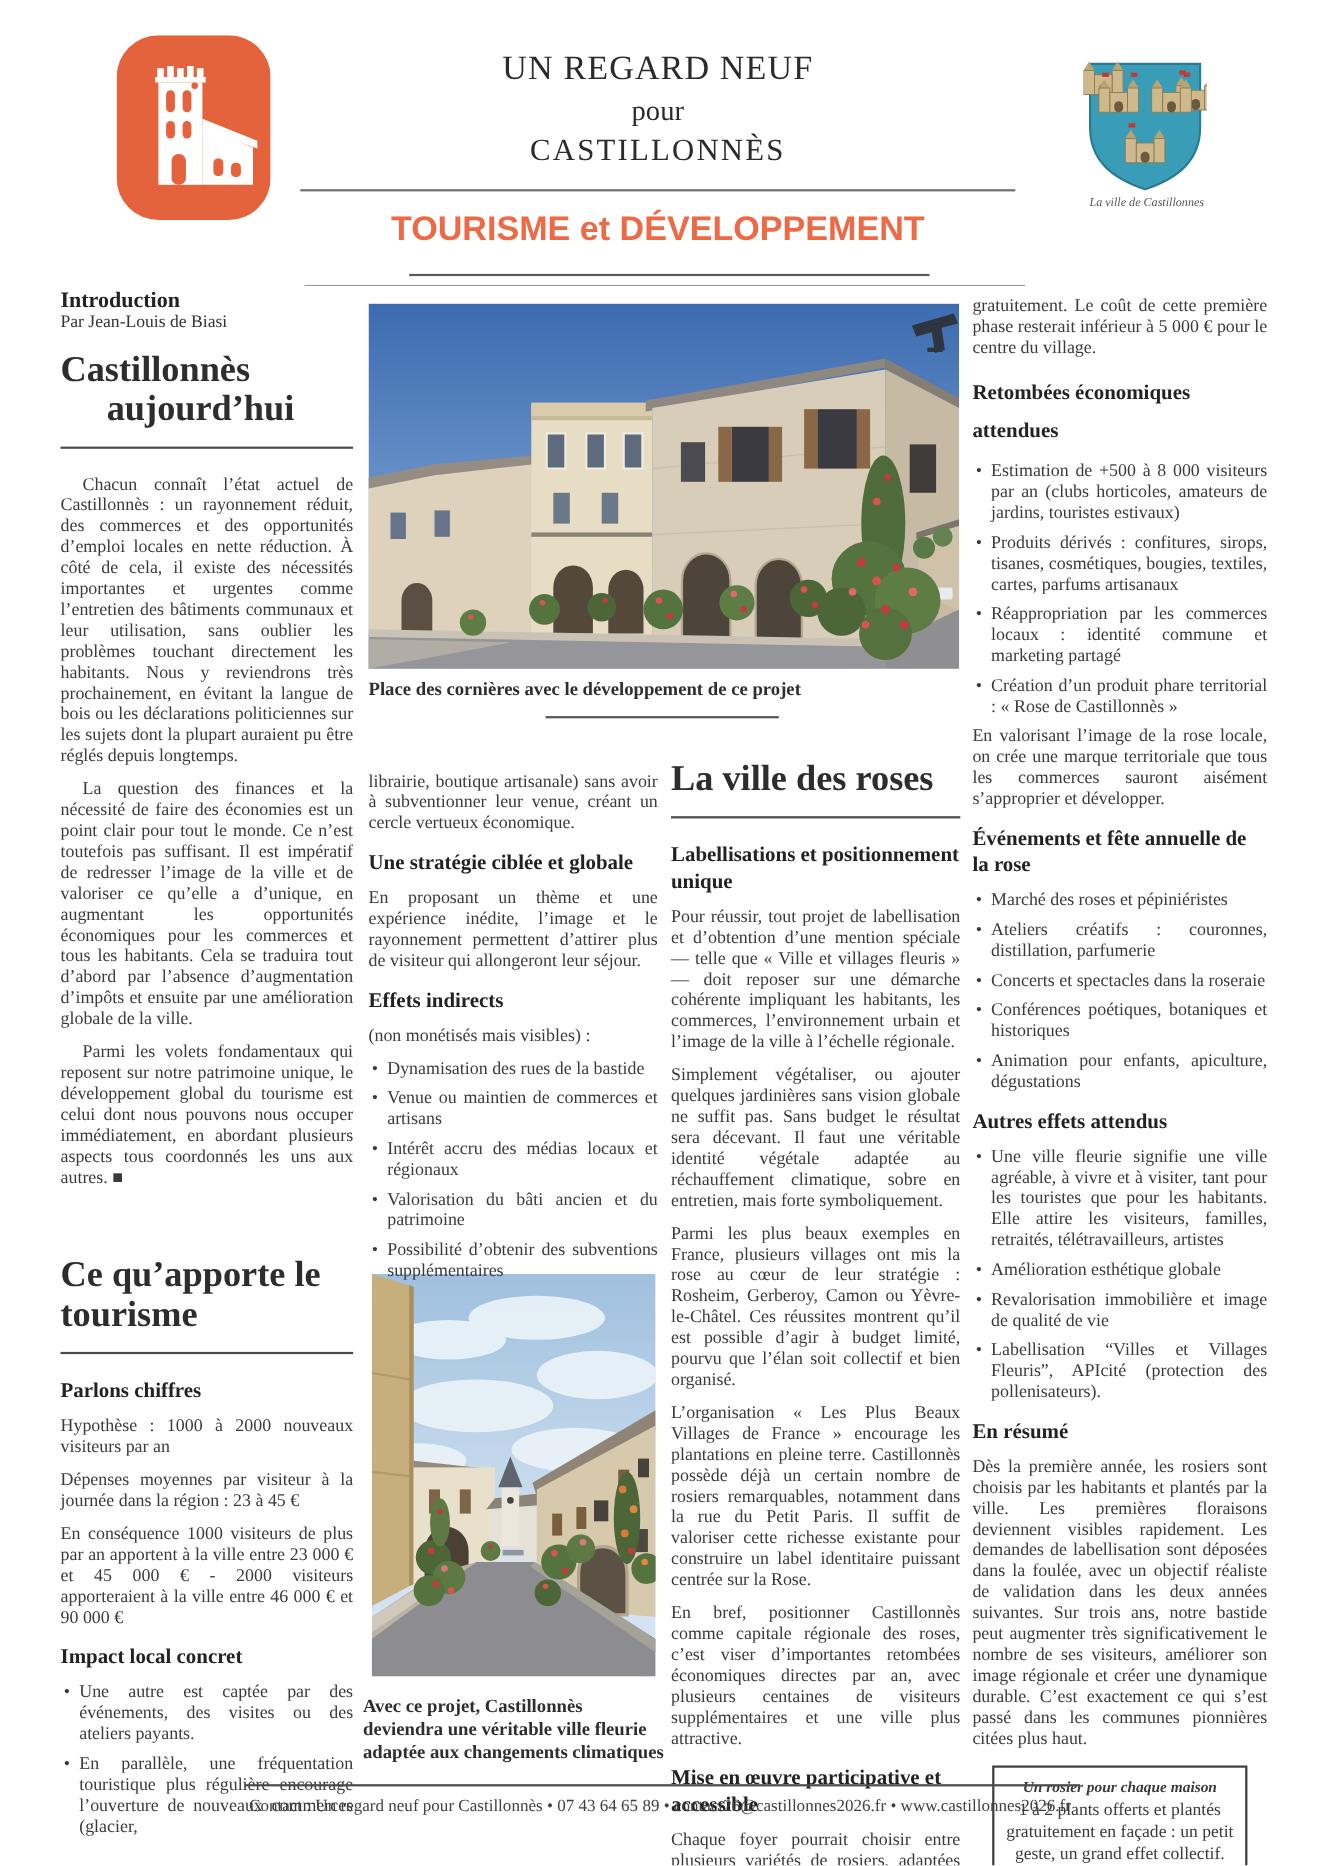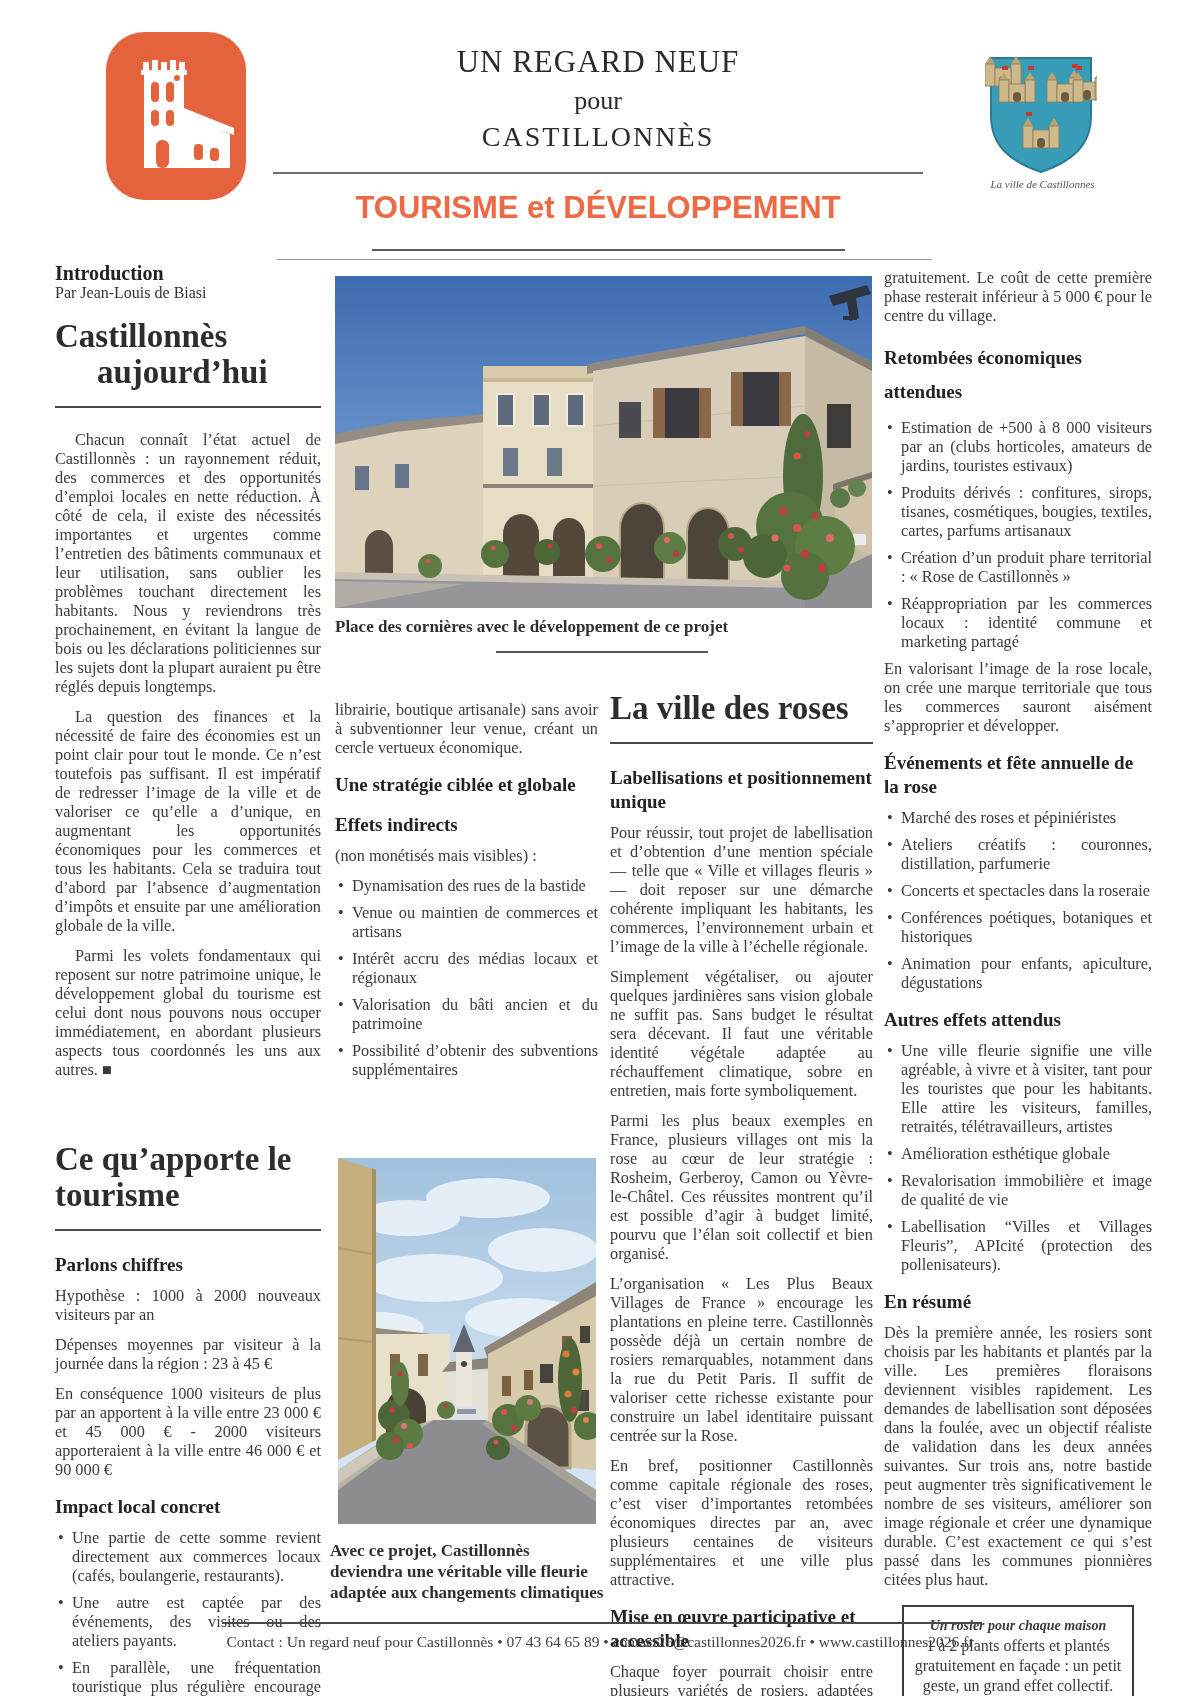--- a/index.html
+++ b/index.html
@@ -326,28 +326,28 @@
     <p class="indent">Parmi les volets fondamentaux qui reposent sur notre patrimoine unique, le développement global du tourisme est celui dont nous pouvons nous occuper immédiatement, en abordant plusieurs aspects tous coordonnés les uns aux autres.  ■</p>
     <div class="h1 mt">
       <span class="l1">Ce qu’apporte le</span>
       <span class="l1">tourisme</span>
     </div>
     <div class="sub">Parlons chiffres</div>
     <p>Hypothèse : 1000 à 2000 nouveaux visiteurs par an</p>
     <p>Dépenses moyennes par visiteur à la journée dans la région : 23 à 45 €</p>
     <p>En conséquence 1000 visiteurs de plus par an apportent à la ville entre 23 000 € et 45 000 € - 2000 visiteurs apporteraient à la ville entre 46 000 € et 90 000 €</p>
     <div class="sub">Impact local concret</div>
-    <div class="bullet">Une partie de cette somme revient directement aux commerces locaux (cafés, boulangerie, restaurants).</div>
     <div class="bullet">Une autre est captée par des événements, des visites ou des ateliers payants.</div>
     <div class="bullet">En parallèle, une fréquentation touristique plus régulière encourage l’ouverture de nouveaux commerces (glacier,</div>
   </div>
 
   <div class="col col2">
     <p>librairie, boutique artisanale) sans avoir à subventionner leur venue, créant un cercle vertueux économique.</p>
     <div class="sub">Une stratégie ciblée et globale</div>
+    <p>En proposant un thème et une expérience inédite, l’image et le rayonnement permettent d’attirer plus de visiteur qui allongeront leur séjour.</p>
     <div class="sub">Effets indirects</div>
     <p>(non monétisés mais visibles) :</p>
     <div class="bullet">Dynamisation des rues de la bastide</div>
     <div class="bullet">Venue ou maintien de commerces et artisans</div>
     <div class="bullet">Intérêt accru des médias locaux et régionaux</div>
     <div class="bullet">Valorisation du bâti ancien et du patrimoine</div>
     <div class="bullet">Possibilité d’obtenir des subventions supplémentaires</div>
   </div>
 
   <div class="col col3">
@@ -362,22 +362,22 @@
     <p>En bref, positionner Castillonnès comme capitale régionale des roses, c’est viser d’importantes retombées économiques directes par an, avec plusieurs centaines de visiteurs supplémentaires et une ville plus attractive.</p>
     <div class="sub">Mise en œuvre participative et accessible</div>
     <p>Chaque foyer pourrait choisir entre plusieurs variétés de rosiers, adaptées aux façades, murets, et seuils. La ville se chargerait de les fournir et de les planter</p>
   </div>
 
   <div class="col col4">
     <p>gratuitement. Le coût de cette première phase resterait inférieur à 5 000 € pour le centre du village.</p>
     <div class="sub sub-wide">Retombées économiques attendues</div>
     <div class="bullet">Estimation de +500 à 8 000 visiteurs par an (clubs horticoles, amateurs de jardins, touristes estivaux)</div>
     <div class="bullet">Produits dérivés : confitures, sirops, tisanes, cosmétiques, bougies, textiles, cartes, parfums artisanaux</div>
+    <div class="bullet">Réappropriation par les commerces locaux : identité commune et marketing partagé</div>
     <div class="bullet">Création d’un produit phare territorial : « Rose de Castillonnès »</div>
-    <div class="bullet">Réappropriation par les commerces locaux : identité commune et marketing partagé</div>
     <p>En valorisant l’image de la rose locale, on crée une marque territoriale que tous les commerces sauront aisément s’approprier et développer.</p>
     <div class="sub">Événements et fête annuelle de la rose</div>
     <div class="bullet">Marché des roses et pépiniéristes</div>
     <div class="bullet">Ateliers créatifs : couronnes, distillation, parfumerie</div>
     <div class="bullet">Concerts et spectacles dans la roseraie</div>
     <div class="bullet">Conférences poétiques, botaniques et historiques</div>
     <div class="bullet">Animation pour enfants, apiculture, dégustations</div>
     <div class="sub">Autres effets attendus</div>
     <div class="bullet">Une ville fleurie signifie une ville agréable, à vivre et à visiter, tant pour les touristes que pour les habitants. Elle attire les visiteurs, familles, retraités, télétravailleurs, artistes</div>
     <div class="bullet">Amélioration esthétique globale</div>

